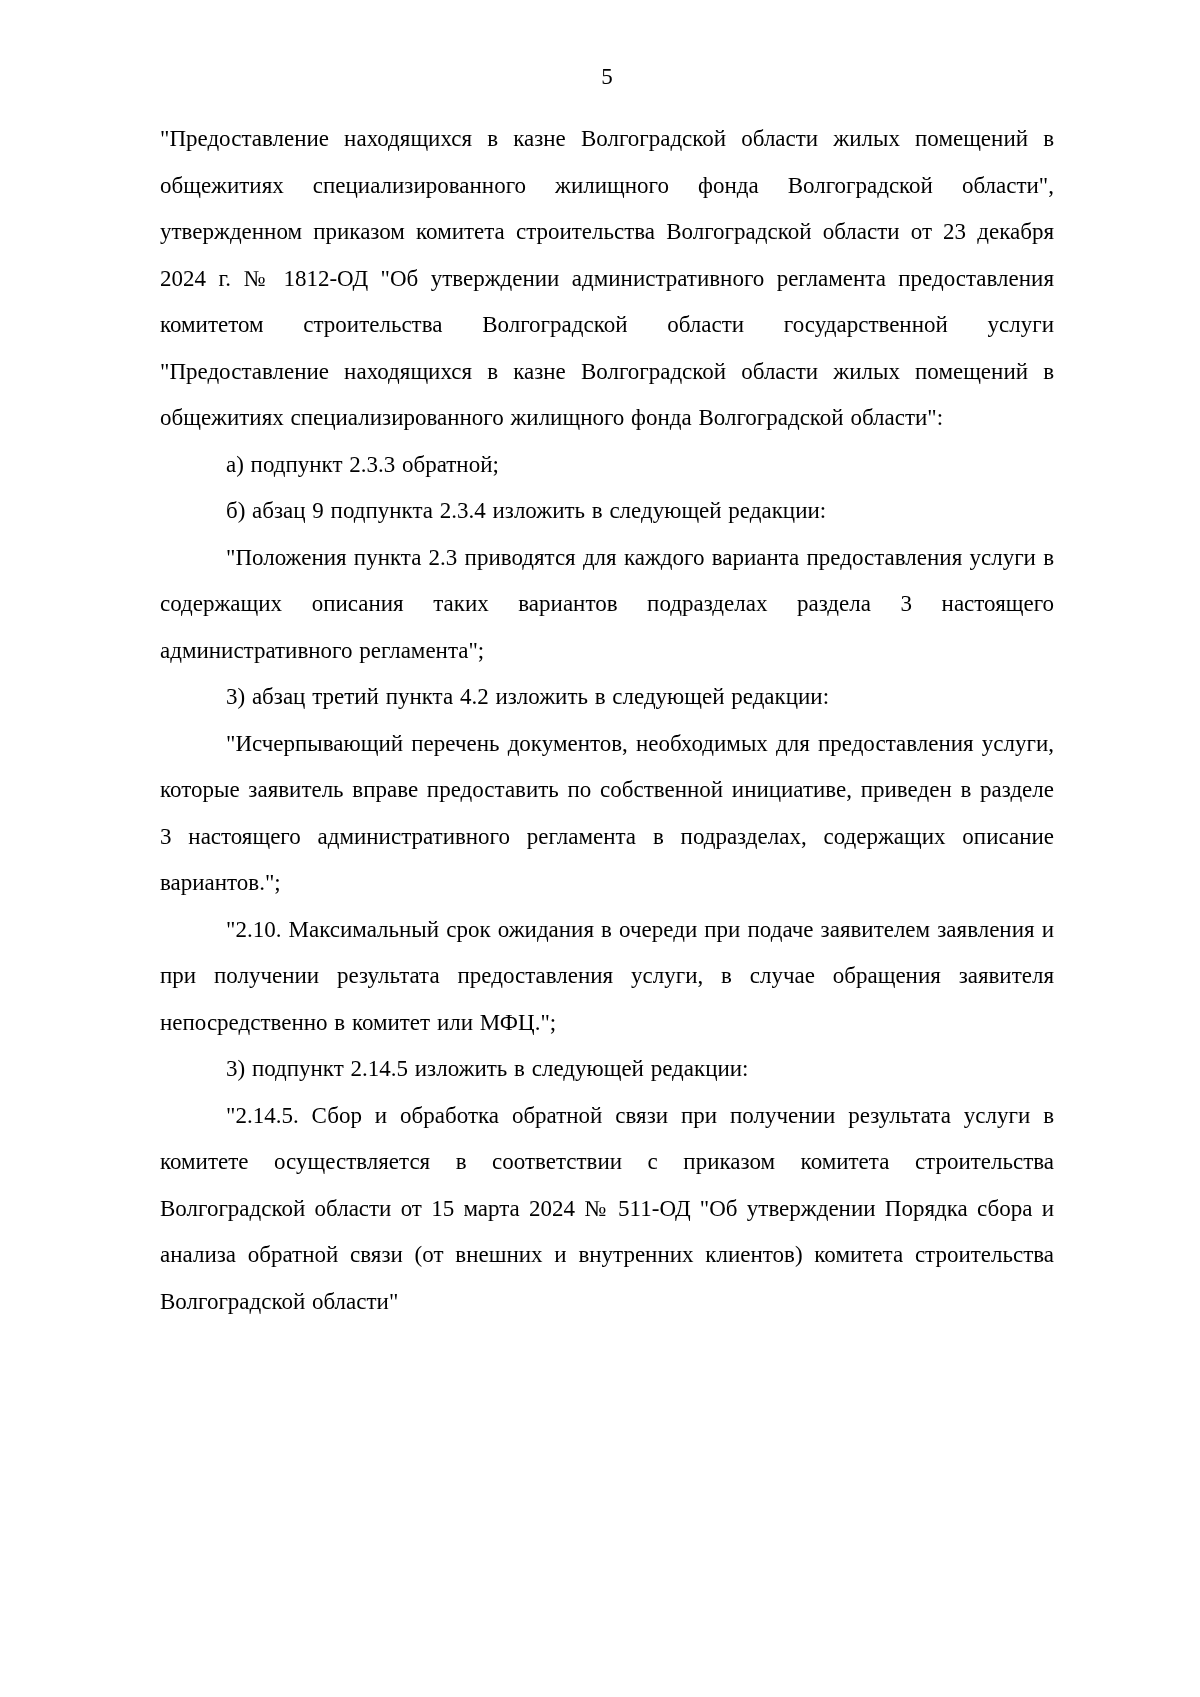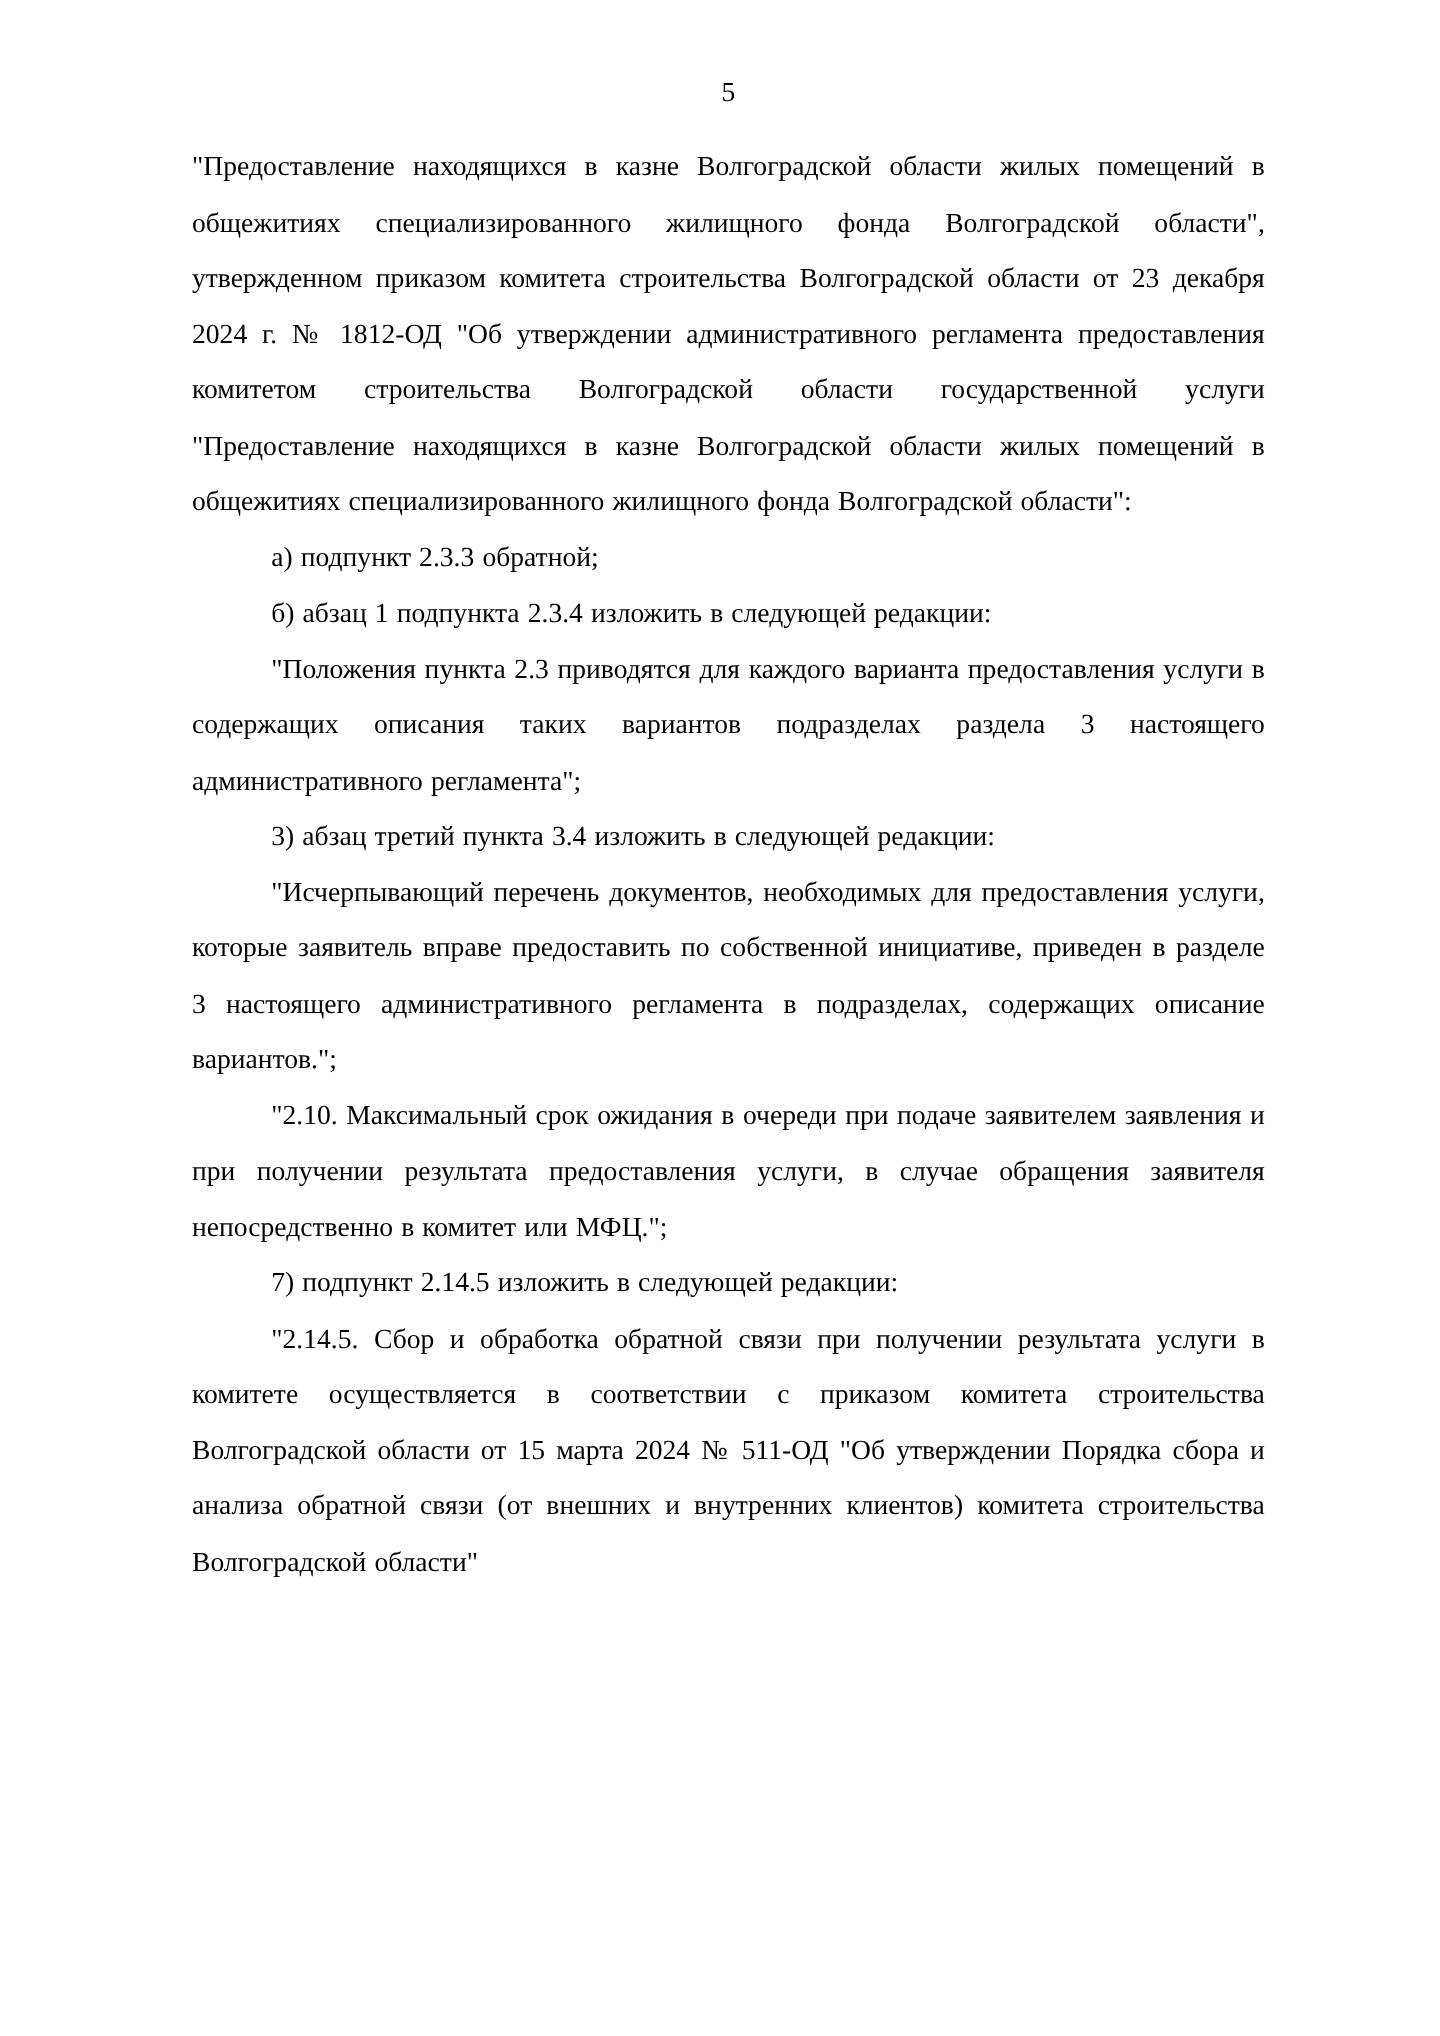--- a/index.html
+++ b/index.html
@@ -40,29 +40,29 @@
 
 <div class="page">
   <div class="page-number">5</div>
 
   <div class="doc-body">
     <p>"Предоставление находящихся в казне Волгоградской области жилых помещений в общежитиях специализированного жилищного фонда Волгоградской области", утвержденном приказом комитета строительства Волгоградской области от 23 декабря 2024 г. № 1812-ОД "Об утверждении административного регламента предоставления комитетом строительства Волгоградской области государственной услуги "Предоставление находящихся в казне Волгоградской области жилых помещений в общежитиях специализированного жилищного фонда Волгоградской области":</p>
 
 
     <p class="indent">а) подпункт 2.3.3 обратной;</p>
 
-    <p class="indent">б) абзац 1 подпункта 2.3.4 изложить в следующей редакции:</p>
+    <p class="indent">б) абзац 9 подпункта 2.3.4 изложить в следующей редакции:</p>
 
     <p class="indent">"Положения пункта 2.3 приводятся для каждого варианта предоставления услуги в содержащих описания таких вариантов подразделах раздела 3 настоящего административного регламента";</p>
 
 
-    <p class="indent">3) абзац  третий пункта 3.4 изложить в следующей редакции:</p>
+    <p class="indent">3) абзац  третий пункта 4.2 изложить в следующей редакции:</p>
 
     <p class="indent">"Исчерпывающий перечень документов, необходимых для предоставления услуги, которые заявитель вправе предоставить по собственной инициативе, приведен в разделе 3 настоящего административного регламента в подразделах, содержащих описание вариантов.";</p>
 
 
     <p class="indent">"2.10. Максимальный срок ожидания в очереди при подаче заявителем заявления и при получении результата предоставления услуги, в случае обращения заявителя непосредственно в комитет или МФЦ.";</p>
 
-    <p class="indent">7) подпункт 2.14.5  изложить в следующей редакции:</p>
+    <p class="indent">3) подпункт 2.14.5  изложить в следующей редакции:</p>
 
     <p class="indent">"2.14.5. Сбор и обработка обратной связи при получении результата услуги в комитете осуществляется в соответствии с приказом комитета строительства Волгоградской области от 15 марта 2024 № 511-ОД "Об утверждении Порядка сбора и анализа обратной связи (от внешних и внутренних клиентов) комитета строительства Волгоградской области"</p>
   </div>
 </div>
 
 </body></html>

